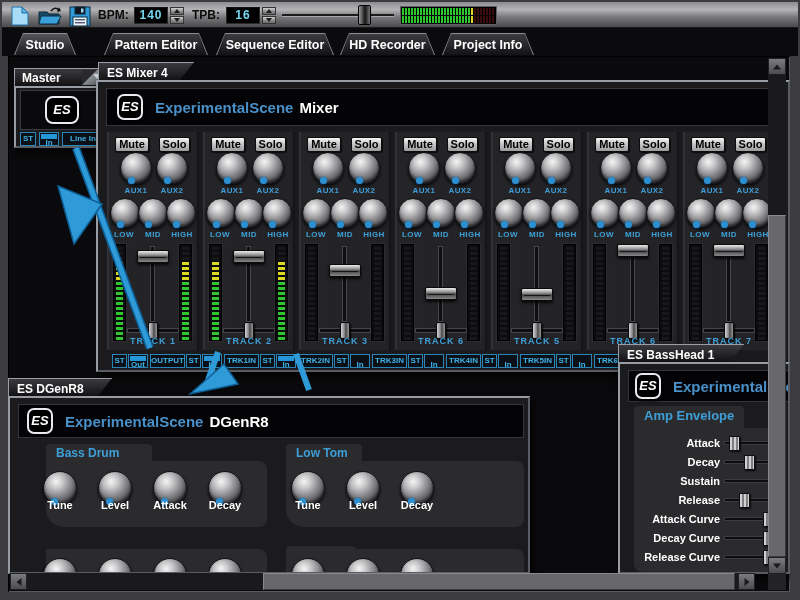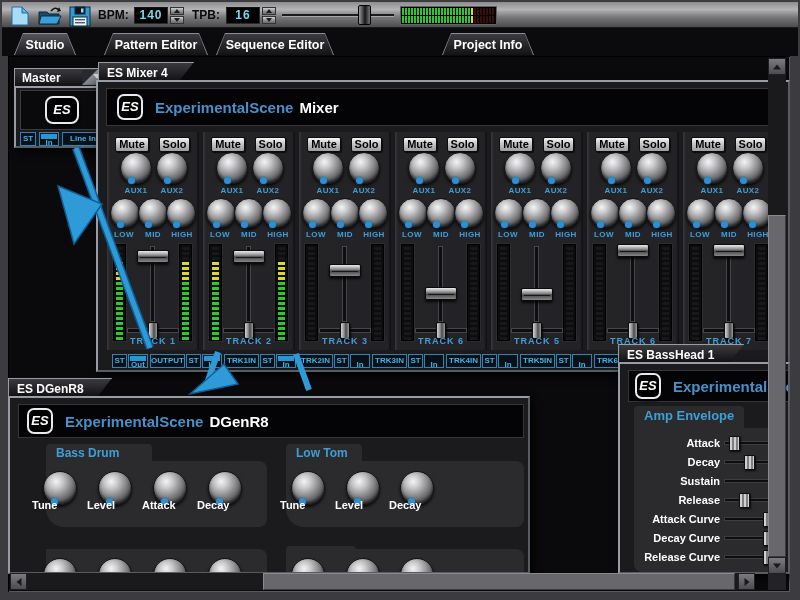--- a/index.html
+++ b/index.html
@@ -72,21 +72,21 @@
   .cbox{position:absolute;height:14px;border:1px solid #2a86b8;background:#0b1016;color:#3fb2e8;
     font-weight:bold;font-size:8px;text-align:center;}
   .cbox.jack{padding-top:6px;line-height:7px;}
   .cbox.jack.filled::before{content:'';position:absolute;left:1px;right:1px;top:1px;height:5px;background:#2596d8;}
   .cbox.plain{line-height:12px;}
   
   .seclab{position:absolute;height:17px;background:#2b2b2e;border-radius:4px 4px 0 0;color:#3d9fd6;
     font-weight:bold;font-size:12px;padding:2px 0 0 10px;}
   .seclab.big{height:22px;font-size:13px;}
   .secbody{position:absolute;background:#2b2b2e;border-radius:0 8px 8px 18px;}
-  .klab{position:absolute;color:#fff;font-weight:bold;font-size:11px;text-align:left;}
+  .klab{position:absolute;color:#fff;font-weight:bold;font-size:11px;text-align:center;}
   
   .hlab{position:absolute;color:#fff;font-weight:bold;font-size:11px;text-align:right;line-height:15px;}
   .htrack{position:absolute;height:4px;background:#0d0d0f;border:1px solid #3d3d41;}
   .hhandle{position:absolute;width:11px;height:15px;border:1px solid #0e0e0e;border-radius:1px;
     background:repeating-linear-gradient(90deg,#d0d0d2 0 2px,#7e7e80 2px 4px);box-shadow:1px 1px 2px #000c;}
   
   .sb-track{position:absolute;background:#1a1a1c;z-index:6;}
   .sb-thumb{position:absolute;background:#68686c;border:1px solid #8a8a8e;border-right-color:#3a3a3e;border-bottom-color:#3a3a3e;z-index:7;}
   .sb-btn{position:absolute;background:linear-gradient(180deg,#7c7c80,#4c4c50);border:1px solid #202024;z-index:7;}
   .sb-btn i{position:absolute;left:50%;top:50%;transform:translate(-50%,-50%);width:0;height:0;}
@@ -217,20 +217,23 @@
 
 <div id="tabbar">
     <div class="tab active" style="left: 12px; width: 62px;">
       <div class="tabin">Studio</div>
     </div>
     <div class="tab" style="left: 102px; width: 104px;">
       <div class="tabin">Pattern Editor</div>
     </div>
     <div class="tab" style="left: 214px; width: 118px;">
       <div class="tabin">Sequence Editor</div>
+    </div>
+    <div class="tab" style="left: 338px; width: 95px;">
+      <div class="tabin">HD Recorder</div>
     </div>
     <div class="tab" style="left: 440px; width: 92px;">
       <div class="tabin">Project Info</div>
     </div>
   </div>
 
 <div id="studio">
 
   <div class="wtab" style="left:6px;top:12px;width:92px;clip-path:none;border:1px solid #989da6;border-bottom:none;z-index:1;">
     <span id="master-title">Master</span>

